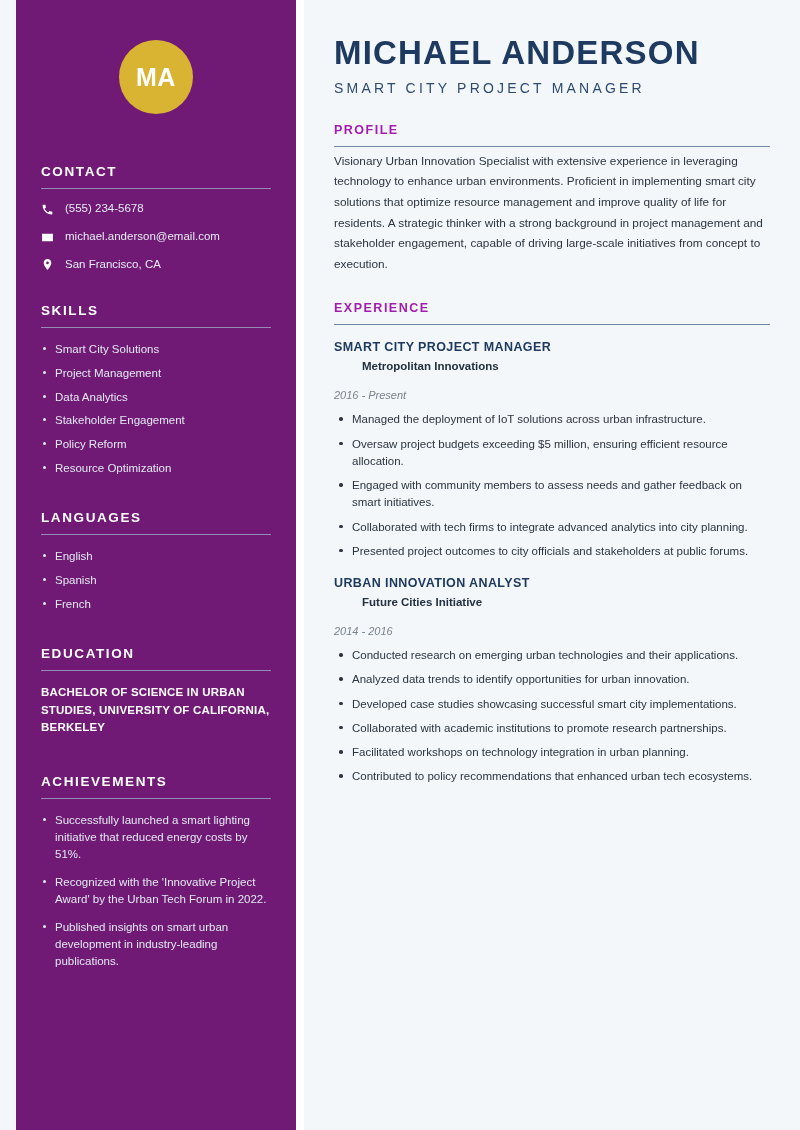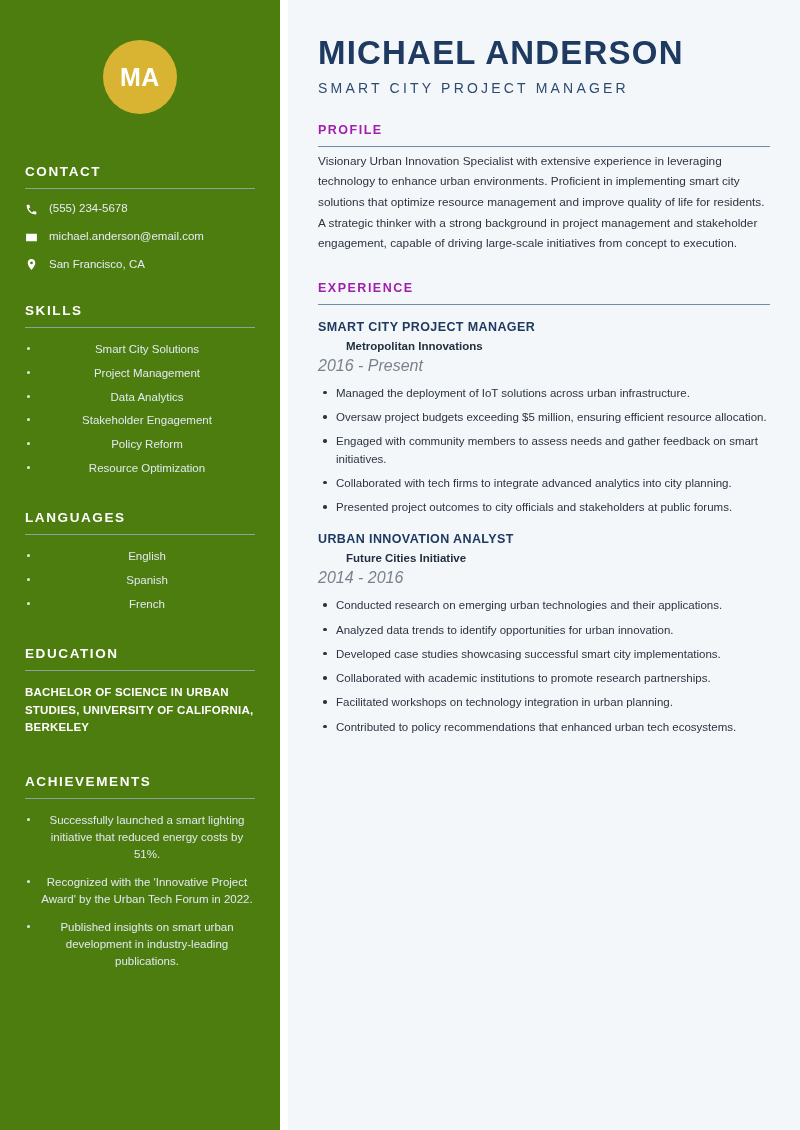--- a/index.html
+++ b/index.html
@@ -18,24 +18,25 @@
     height: 1130px;
     background: #f4f7f9;
     display: flex;
     overflow: hidden;
   }
 
   
   .sidebar {
     width: 280px;
     min-width: 280px;
-    background: #4d7c0f;
+    background: #701a75;
     color: #ffffff;
     padding: 0 25px;
     position: relative;
+    margin-left: 16px;
   }
 
   .avatar-wrap {
     display: flex;
     justify-content: center;
     padding-top: 40px;
   }
   .avatar {
     width: 74px;
     height: 74px;
@@ -90,21 +91,20 @@
   .c-icon svg { width: 13px; height: 13px; fill: #ffffff; display:block; }
 
   .bullet-list { list-style: none; }
   .bullet-list li {
     position: relative;
     padding-left: 14px;
     font-size: 11.5px;
     line-height: 1.45;
     color: #e2e9f1;
     margin-bottom: 8px;
-    text-align: center;
   }
   .bullet-list li::before {
     content: "";
     position: absolute;
     left: 2px;
     top: 6px;
     width: 3px;
     height: 3px;
     border-radius: 50%;
     background: #e2e9f1;
@@ -186,22 +186,22 @@
     text-transform: uppercase;
   }
   .exp-company {
     margin-top: 6px;
     font-size: 11.5px;
     font-weight: bold;
     color: #22303f;
     padding-left: 28px;
   }
   .exp-dates {
-    margin-top: 5px;
-    font-size: 16px;
+    margin-top: 17px;
+    font-size: 11px;
     font-style: italic;
     color: #79828c;
   }
   .exp-points {
     list-style: none;
     margin-top: 10px;
   }
   .exp-points li {
     position: relative;
     padding-left: 18px;

